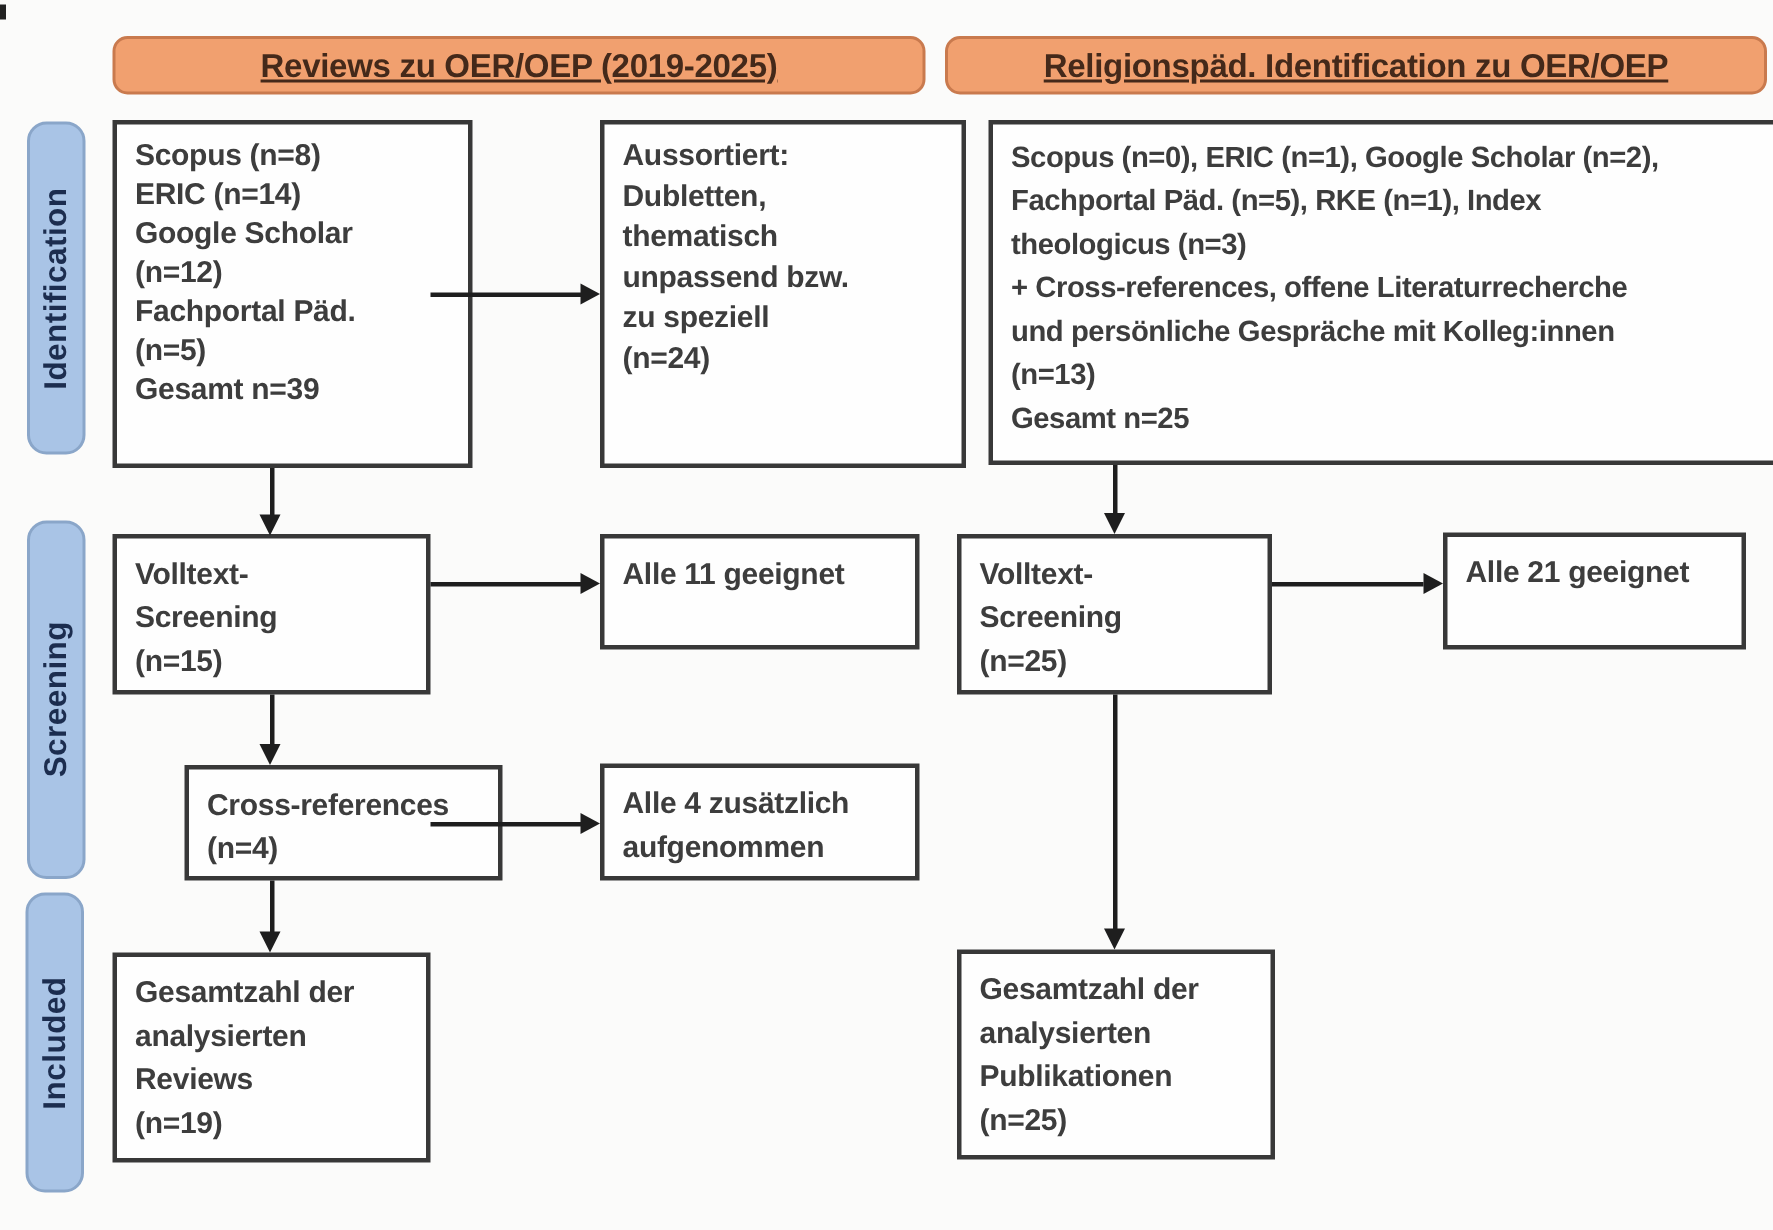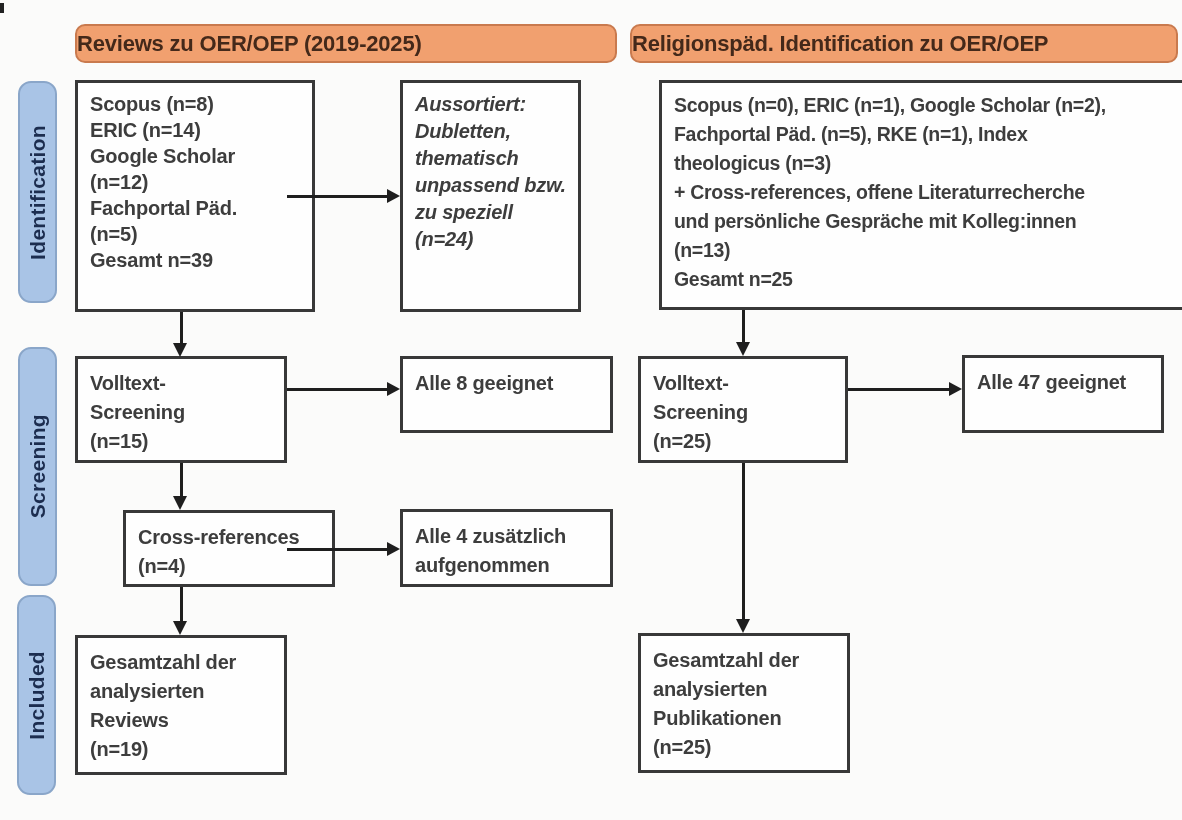--- a/index.html
+++ b/index.html
@@ -24,22 +24,23 @@
     font-family:"Liberation Sans","DejaVu Sans",sans-serif;
   }
   .col-header{
     position:absolute;
     box-sizing:border-box;
     background:var(--header-fill);
     border:2.5px solid var(--header-border);
     border-radius:10px;
     color:var(--header-text);
     font-size:22px;font-weight:700;
-    display:flex;align-items:center;justify-content:flex-start;
+    display:flex;align-items:center;justify-content:center;
     letter-spacing:-0.2px;
+    text-decoration:underline;
   }
   .stage{
     position:absolute;
     box-sizing:border-box;
     background:var(--stage-fill);
     border:2.5px solid var(--stage-border);
     border-radius:13px;
     display:flex;align-items:center;justify-content:center;
   }
   .stage span{
@@ -104,50 +105,50 @@
     <span>Included</span>
   </div>
 
   <div class="fbox" style="left:75px;top:80px;width:240px;height:232px;line-height:26px;">Scopus (n=8)
 ERIC (n=14)
 Google Scholar
 (n=12)
 Fachportal Päd.
 (n=5)
 Gesamt n=39</div>
-  <div class="fbox" style="left:400px;top:80px;width:181px;height:232px;font-style:italic;">Aussortiert:
+  <div class="fbox" style="left:400px;top:80px;width:244px;height:232px;">Aussortiert:
 Dubletten,
 thematisch
 unpassend bzw.
 zu speziell
 (n=24)</div>
   <div class="fbox lh29" style="left:75px;top:356px;width:212px;height:107px;">Volltext-
 Screening
 (n=15)</div>
-  <div class="fbox lh29" style="left:400px;top:356px;width:213px;height:77px;">Alle 8 geeignet</div>
+  <div class="fbox lh29" style="left:400px;top:356px;width:213px;height:77px;">Alle 11 geeignet</div>
   <div class="fbox lh29" style="left:75px;top:510px;width:212px;height:77px;margin-left:48px;">Cross-references
 (n=4)</div>
   <div class="fbox lh29" style="left:400px;top:509px;width:213px;height:78px;">Alle 4 zusätzlich
 aufgenommen</div>
   <div class="fbox lh29" style="left:75px;top:635px;width:212px;height:140px;">Gesamtzahl der
 analysierten
 Reviews
 (n=19)</div>
 
   <div class="fbox wide" style="left:635px;top:80px;width:541px;height:230px;margin-left:24px;">Scopus (n=0), ERIC (n=1), Google Scholar (n=2),
 Fachportal Päd. (n=5), RKE (n=1), Index
 theologicus (n=3)
 + Cross-references, offene Literaturrecherche
 und persönliche Gespräche mit Kolleg:innen
 (n=13)
 Gesamt n=25</div>
   <div class="fbox lh29" style="left:638px;top:356px;width:210px;height:107px;">Volltext-
 Screening
 (n=25)</div>
-  <div class="fbox lh29" style="left:962px;top:355px;width:202px;height:78px;">Alle 47 geeignet</div>
+  <div class="fbox lh29" style="left:962px;top:355px;width:202px;height:78px;">Alle 21 geeignet</div>
   <div class="fbox lh29" style="left:638px;top:633px;width:212px;height:140px;">Gesamtzahl der
 analysierten
 Publikationen
 (n=25)</div>
 
   <div>
     <div class="hline" style="left:287px;top:195px;width:102px;"></div>
     <div class="head-right" style="left:387px;top:189px;"></div>
   </div>
   <div>

